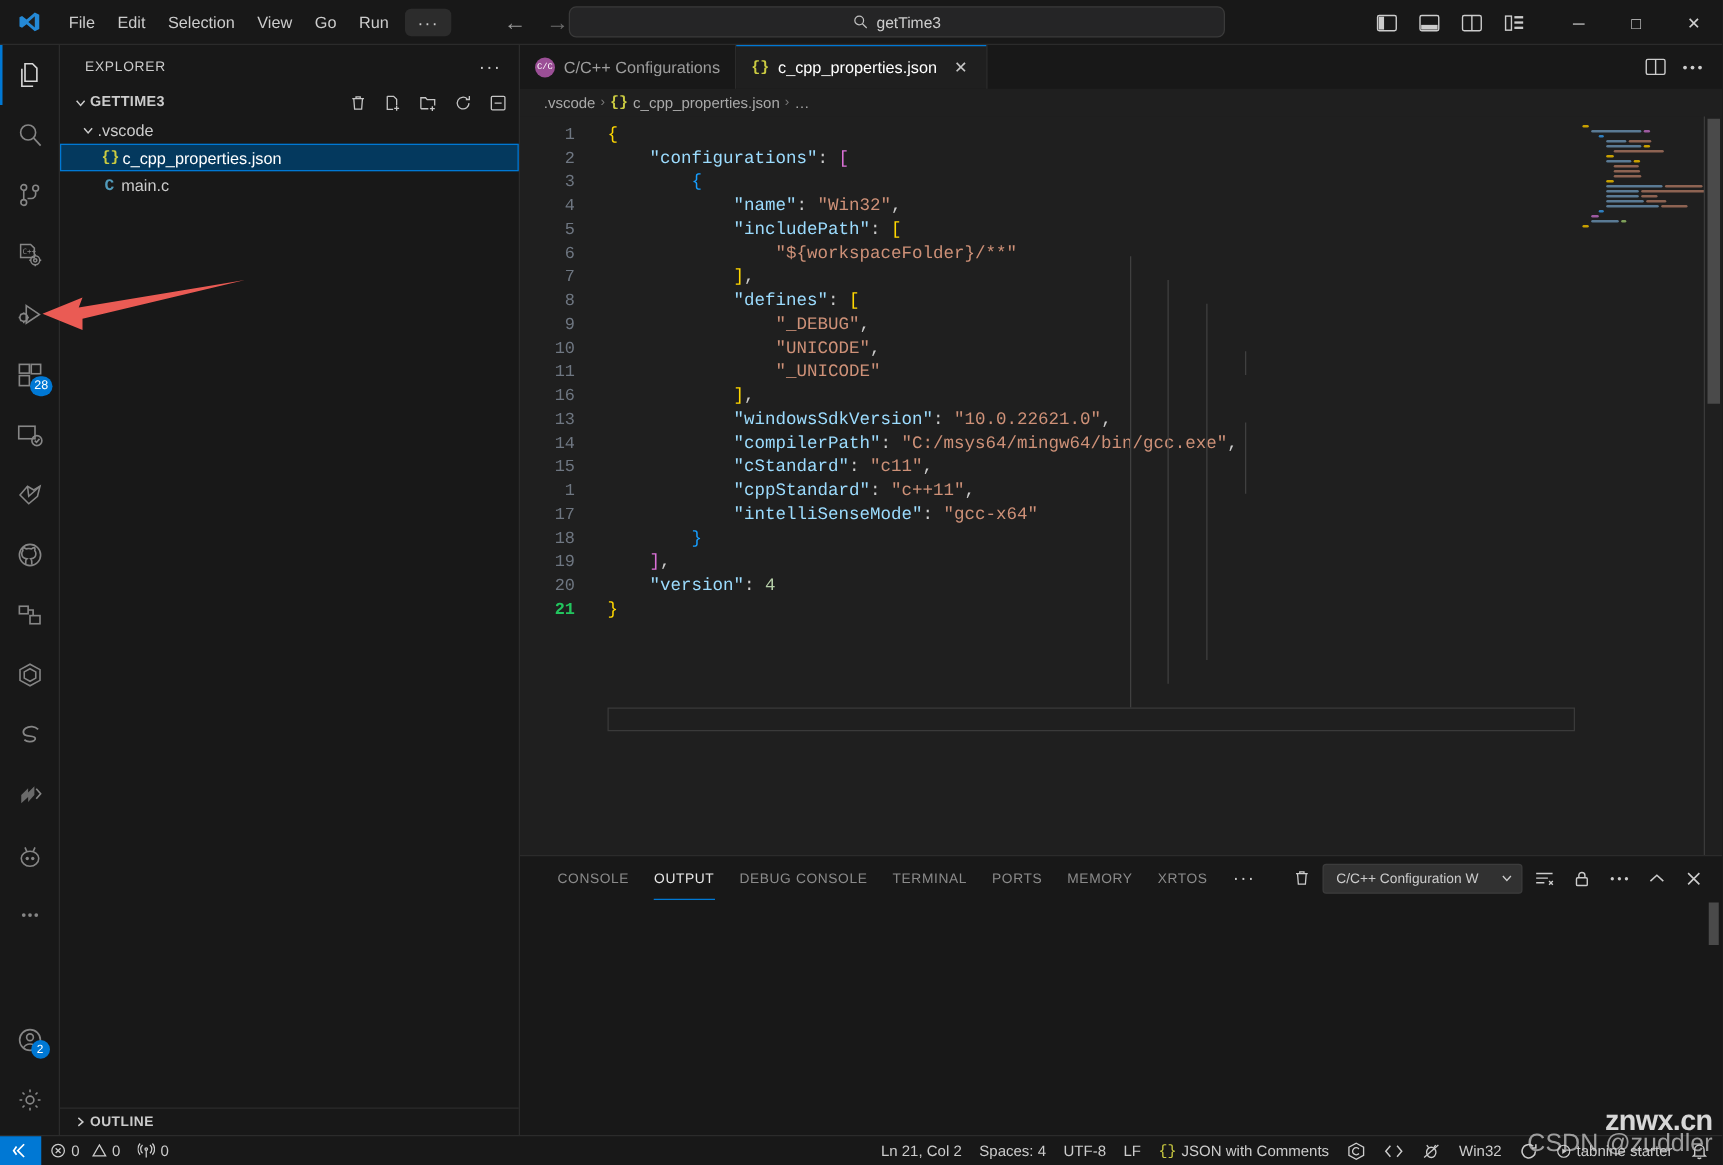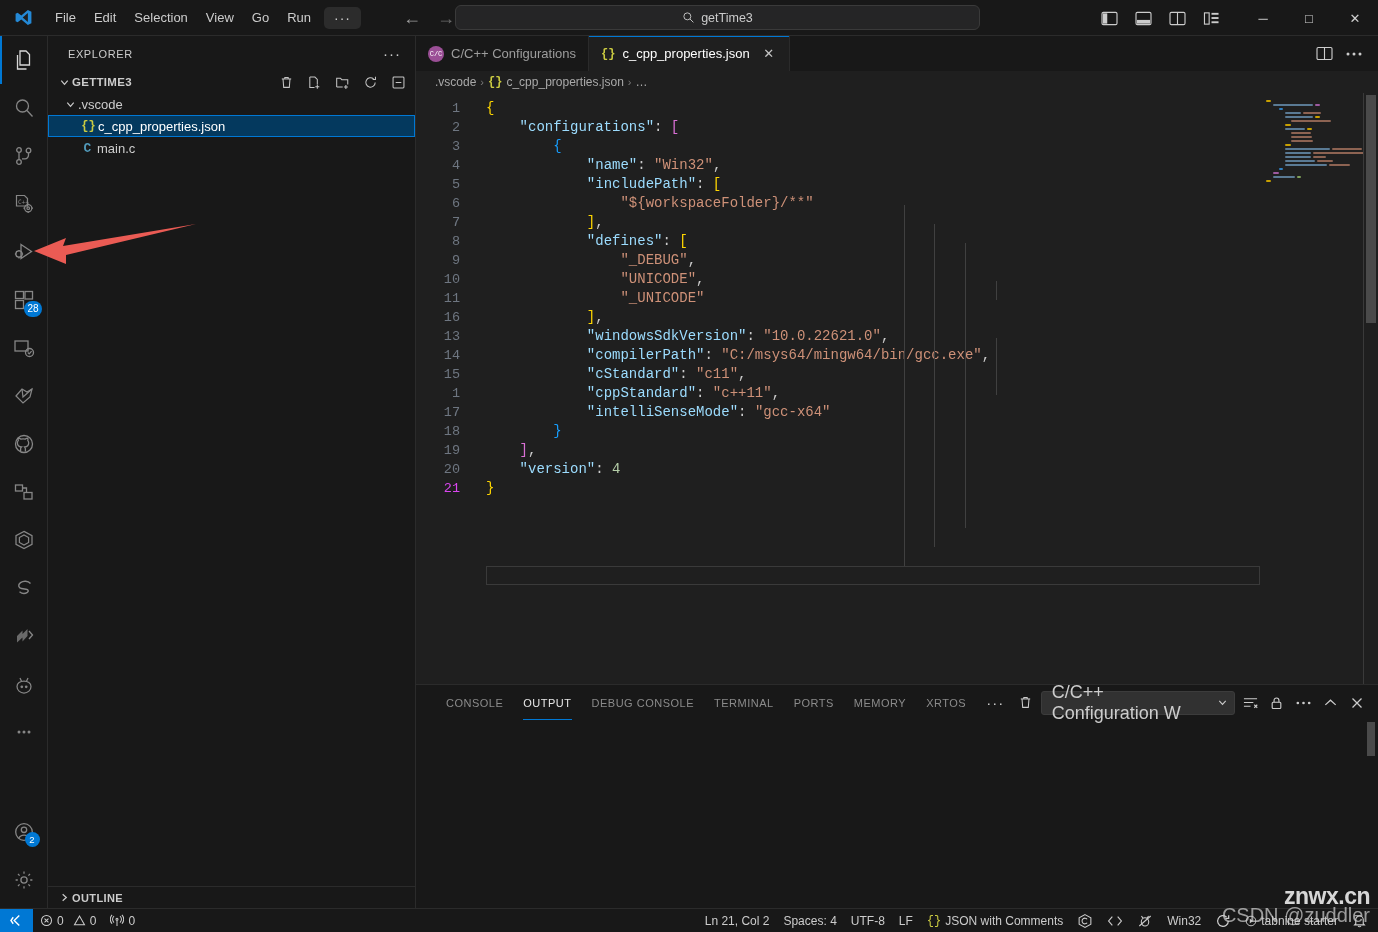--- a/index.html
+++ b/index.html
@@ -146,21 +146,21 @@
     font-family: "Liberation Mono", monospace;
     font-size: 14px; line-height: 19px;
     color: #cccccc; padding-top: 6px; margin: 0;
     white-space: pre;
   }
   .ln {
     display: inline-block; width: 44px; text-align: right; margin-right: 26px;
     color: #6e7681; font-family: "Liberation Mono", monospace; font-size: 13.5px;
     user-select: none;
   }
-  .ln.cur { color: #d946ef; font-weight: normal; }
+  .ln.cur { color: #22c55e; font-weight: bold; }
   .k-key { color: #9cdcfe; }
   .k-str { color: #ce9178; }
   .k-num { color: #b5cea8; }
   .k-brk1 { color: #ffd700; }
   .k-brk2 { color: #da70d6; }
   .k-brk3 { color: #179fff; }
   .k-punc { color: #cccccc; }
   .cur-line-box {
     position: absolute; left: 70px; right: 118px; height: 19px;
     border: 1px solid #3a3a3a; pointer-events: none;
@@ -190,21 +190,21 @@
     display: flex; align-items: center; position: relative; cursor: pointer; white-space: nowrap;
   }
   .ptab.active { color: #e7e7e7; }
   .ptab.active::after { content:""; position: absolute; left: 10px; right: 10px; bottom: 0; height: 1px; background: #0078d4; }
   .ptab-more { color: #cccccc; font-size: 15px; letter-spacing: 1px; padding: 0 10px; }
   .panel-actions { margin-left: auto; display: flex; align-items: center; gap: 4px; padding-right: 10px; }
   .pa { width: 26px; height: 26px; display: flex; align-items: center; justify-content: center; border-radius: 4px; color: #cccccc; }
   .out-select {
     height: 24px; background: #313131; border: 1px solid #3c3c3c; border-radius: 3px;
     display: flex; align-items: center; gap: 6px; padding: 0 6px 0 10px;
-    font-size: 18px; color: #cccccc; min-width: 160px;
+    font-size: 11px; color: #cccccc; min-width: 160px;
   }
   .panel-body { flex: 1 1 auto; position: relative; overflow: hidden; padding: 4px 0 0 0; }
   pre.outlog {
     font-family: "Liberation Mono", monospace; font-size: 12.6px; line-height: 19px;
     color: #cccccc; padding: 4px 18px 0 36px; margin: 0; white-space: pre-wrap;
     word-break: break-word;
   }
   .panel-vscroll { position: absolute; top: 0; right: 0; width: 14px; bottom: 0; }
   .panel-vscroll .thumb { position: absolute; left: 3px; right: 3px; top: 2px; height: 34px; background: #4a4a4a; }
 

